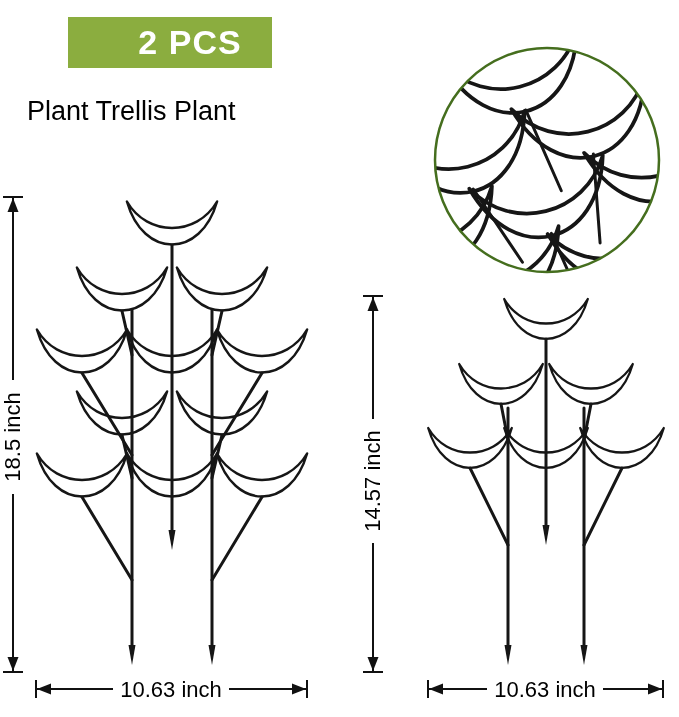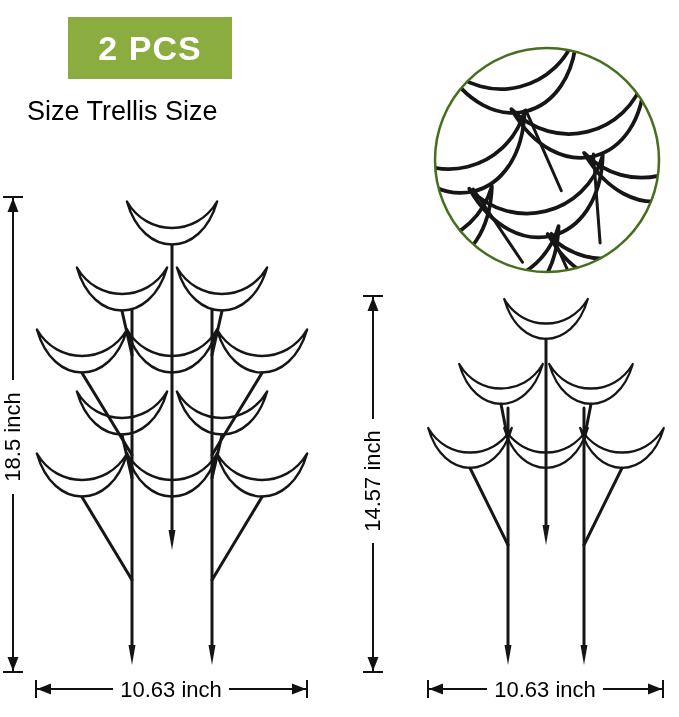--- a/index.html
+++ b/index.html
@@ -2,24 +2,24 @@
 <html style="--badge-bg: #8BAD3F; --badge-text: #FFFFFF; --wire: #161616; --dimension: #111111; --circle-border: #456E1E; --background: #FFFFFF;"><head>
 <meta charset="utf-8">
 <style>
   html,body { margin:0; padding:0; background:#fff; }
   .canvas {
     position:relative; width:679px; height:717px; margin:0 auto;
     background:var(--background,#fff); overflow:hidden;
     font-family:"Liberation Sans", sans-serif;
   }
   .badge {
-    position:absolute; left:68px; top:17px; width:164px; height:62px;
+    position:absolute; left:68px; top:17px; width:164px; height:51px;
     background:var(--badge-bg,#8BAD3F); color:var(--badge-text,#fff);
     font-weight:bold; font-size:34px; letter-spacing:1px;
-    display:flex; align-items:center; justify-content:center;
+    display:flex; align-items:center; justify-content:center;padding-left:40px;
   }
   .subtitle {
     position:absolute; left:27px; top:96px; font-size:27px; color:#000;
   }
   svg.scene { position:absolute; left:0; top:0; }
   .wire { fill:none; stroke:var(--wire,#161616); stroke-width:3; stroke-linecap:round; stroke-linejoin:round; }
   .wire-fill { fill:var(--wire,#161616); stroke:none; }
   .dim { stroke:var(--dimension,#111111); stroke-width:2; }
   .dim-fill { fill:var(--dimension,#111111); }
   .circle-border { fill:none; stroke:var(--circle-border,#456E1E); stroke-width:2.5; }
@@ -28,21 +28,21 @@
     text-align:center; padding:1px 2px; line-height:26px; height:26px;
   }
   .dim-label.vert { transform:rotate(-90deg); }
 </style>
 </head>
 <body>
 
 <div class="canvas">
 
   <div class="badge">2 PCS</div>
-  <div class="subtitle">Size Trellis Size</div>
+  <div class="subtitle">Plant Trellis Plant</div>
 
   <svg class="scene" width="679" height="717" viewBox="0 0 679 717">
     <defs>
       <path id="crescent" d="M -55 -25 C -35 45 35 45 55 -25 C 30 18 -30 18 -55 -25 Z"></path>
       <clipPath id="detailClip">
           <circle cx="547" cy="160" r="112"></circle>
         </clipPath>
     </defs>
 
     <g>

